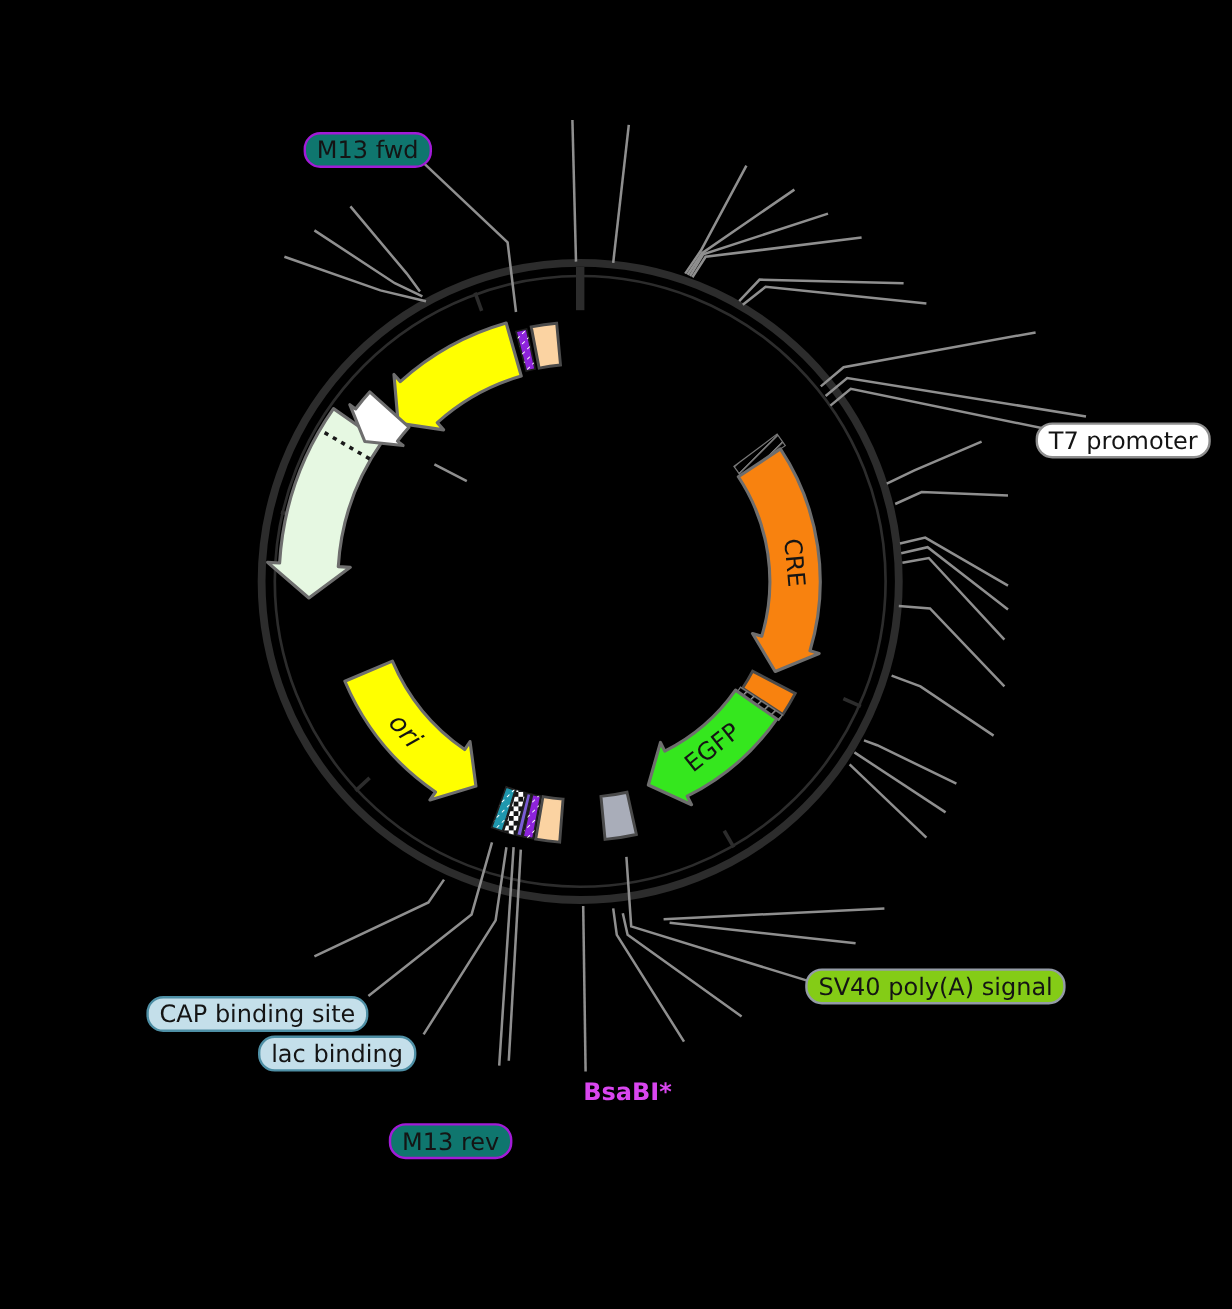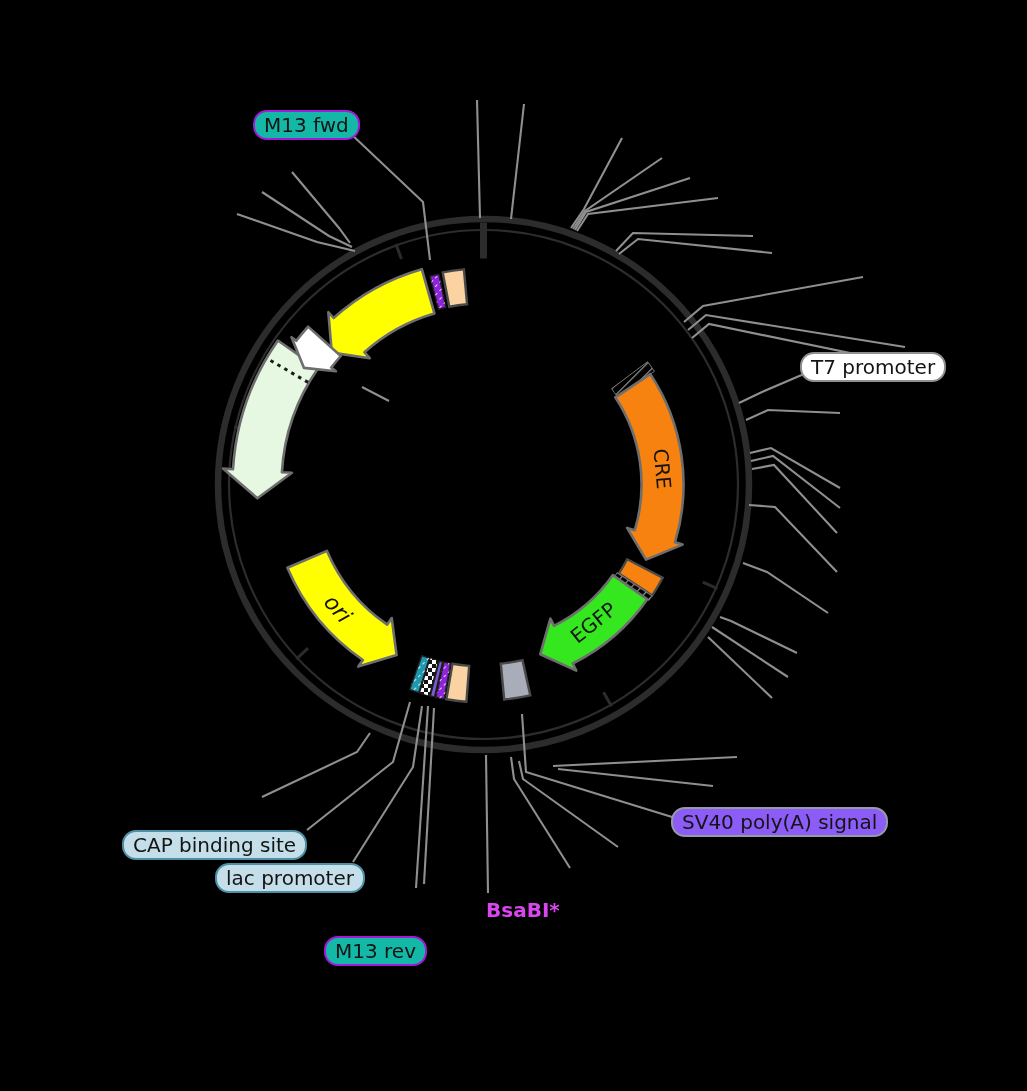--- a/index.html
+++ b/index.html
@@ -1,23 +1,23 @@
 <!DOCTYPE html>
 <html><head>
 <meta charset="utf-8">
 <style>
   html,body{margin:0;padding:0;background:#000;}
   #stage{position:relative;width:1027px;height:1091px;background:#000;overflow:hidden;
          font-family:"DejaVu Sans",sans-serif;}
   #plasmid-svg{position:absolute;left:0;top:0;}
   .pill{position:absolute;font:20px/24px "DejaVu Sans",sans-serif;color:#141414;
         padding:1px 9px;border-radius:14px;border:2.5px solid;white-space:nowrap;}
-  .pill.purple{background:#14b8a6;border-color:#A21BD8;}
+  .pill.purple{background:#0f766e;border-color:#A21BD8;}
   .pill.white{background:#FFFFFF;border-color:#8F8F8F;}
-  .pill.gray{background:#8b5cf6;border-color:#949BA6;}
+  .pill.gray{background:#84cc16;border-color:#949BA6;}
   .pill.blue{background:#C4DFEA;border-color:#4E8FA5;}
   .enzyme-label{position:absolute;font:bold 20px "DejaVu Sans",sans-serif;color:#d946ef;white-space:nowrap;}
 </style>
 </head>
 <body>
 
 <div id="stage">
   <svg id="plasmid-svg" width="1027" height="1091">
       <defs>
         <pattern id="hatch" width="7" height="7" patternTransform="rotate(45)" patternUnits="userSpaceOnUse">
@@ -100,19 +100,19 @@
       <polyline points="350,243 339,228 292,172" fill="none" stroke="#8F8F8F" stroke-width="2.1"></polyline>
       <polyline points="352,247 329,236 262,192" fill="none" stroke="#8F8F8F" stroke-width="2.1"></polyline>
       <polyline points="355,251 317,242 237,214" fill="none" stroke="#8F8F8F" stroke-width="2.1"></polyline>
       <polyline points="362,387 389,401" fill="none" stroke="#8F8F8F" stroke-width="2.1"></polyline>
       <text x="660.8" y="469.0" fill="#141414" font-size="20" font-family="&quot;DejaVu Sans&quot;, sans-serif" text-anchor="middle" dominant-baseline="middle" font-style="normal" transform="rotate(85 660.8 469.0)">CRE</text>
       <text x="594.3" y="623.8" fill="#141414" font-size="20" font-family="&quot;DejaVu Sans&quot;, sans-serif" text-anchor="middle" dominant-baseline="middle" font-style="normal" transform="rotate(-38.5 594.3 623.8)">EGFP</text>
       <text x="336.7" y="609.8" fill="#141414" font-size="22" font-family="&quot;DejaVu Sans&quot;, sans-serif" text-anchor="middle" dominant-baseline="middle" font-style="italic" transform="rotate(49.5 336.7 609.8)">ori</text>
     </svg>
 
   <div class="pill purple" style="left: 253px; top: 110px;">M13 fwd</div>
-  <div class="pill white" style="left: 800px; top: 352px;">T7 promoter</div>
+  <div class="pill white" style="left: 863px; top: 352px;">T7 promoter</div>
   <div class="pill gray" style="left: 671px; top: 807px;">SV40 poly(A) signal</div>
   <div class="pill blue" style="left: 122px; top: 830px;">CAP binding site</div>
-  <div class="pill blue" style="left: 215px; top: 863px;">lac promoter</div>
+  <div class="pill blue" style="left: 215px; top: 863px;">lac binding</div>
   <div class="pill purple" style="left: 324px; top: 936px;">M13 rev</div>
   <div class="enzyme-label" style="left: 486px; top: 898px;">BsaBI*</div>
 </div>
 
 </body></html>

